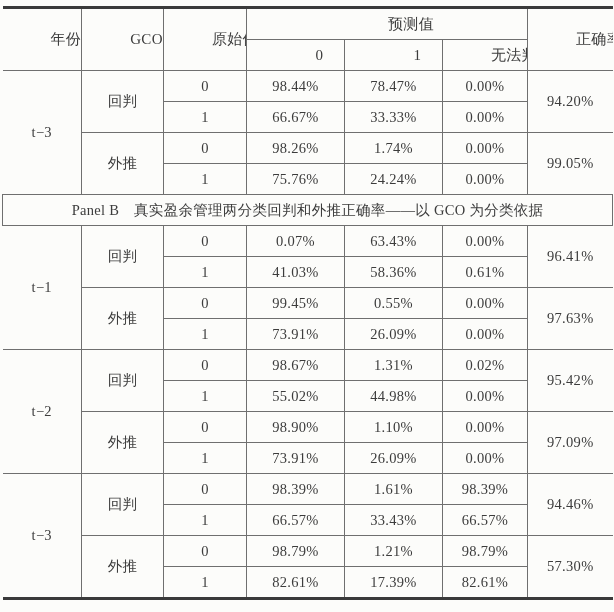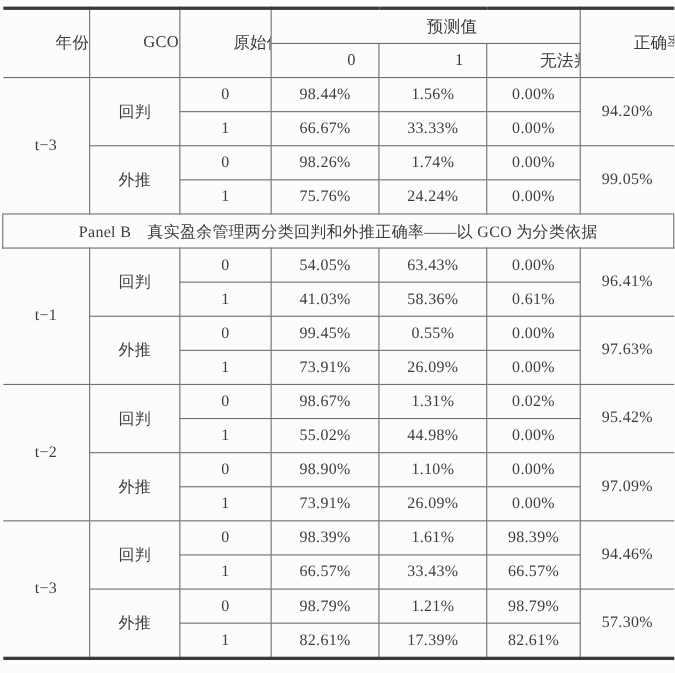--- a/index.html
+++ b/index.html
@@ -81,21 +81,21 @@
         <th>无法判断</th>
       </tr>
     </thead>
     <tbody>
 
       <tr>
         <td rowspan="4" class="col-first year-cell">t−3</td>
         <td rowspan="2" class="gco-cell">回判</td>
         <td class="num">0</td>
         <td class="num">98.44%</td>
-        <td class="num">1.56%</td>
+        <td class="num">78.47%</td>
         <td class="num">0.00%</td>
         <td rowspan="2" class="col-last num">94.20%</td>
       </tr>
       <tr>
         <td class="num">1</td>
         <td class="num">66.67%</td>
         <td class="num">33.33%</td>
         <td class="num">0.00%</td>
       </tr>
       <tr>
@@ -114,21 +114,21 @@
       </tr>
 
       <tr>
         <td colspan="7" class="panel-cell">Panel B　真实盈余管理两分类回判和外推正确率——以 GCO 为分类依据</td>
       </tr>
 
       <tr>
         <td rowspan="4" class="col-first year-cell">t−1</td>
         <td rowspan="2" class="gco-cell">回判</td>
         <td class="num">0</td>
-        <td class="num">54.05%</td>
+        <td class="num">0.07%</td>
         <td class="num">63.43%</td>
         <td class="num">0.00%</td>
         <td rowspan="2" class="col-last num">96.41%</td>
       </tr>
       <tr>
         <td class="num">1</td>
         <td class="num">41.03%</td>
         <td class="num">58.36%</td>
         <td class="num">0.61%</td>
       </tr>

